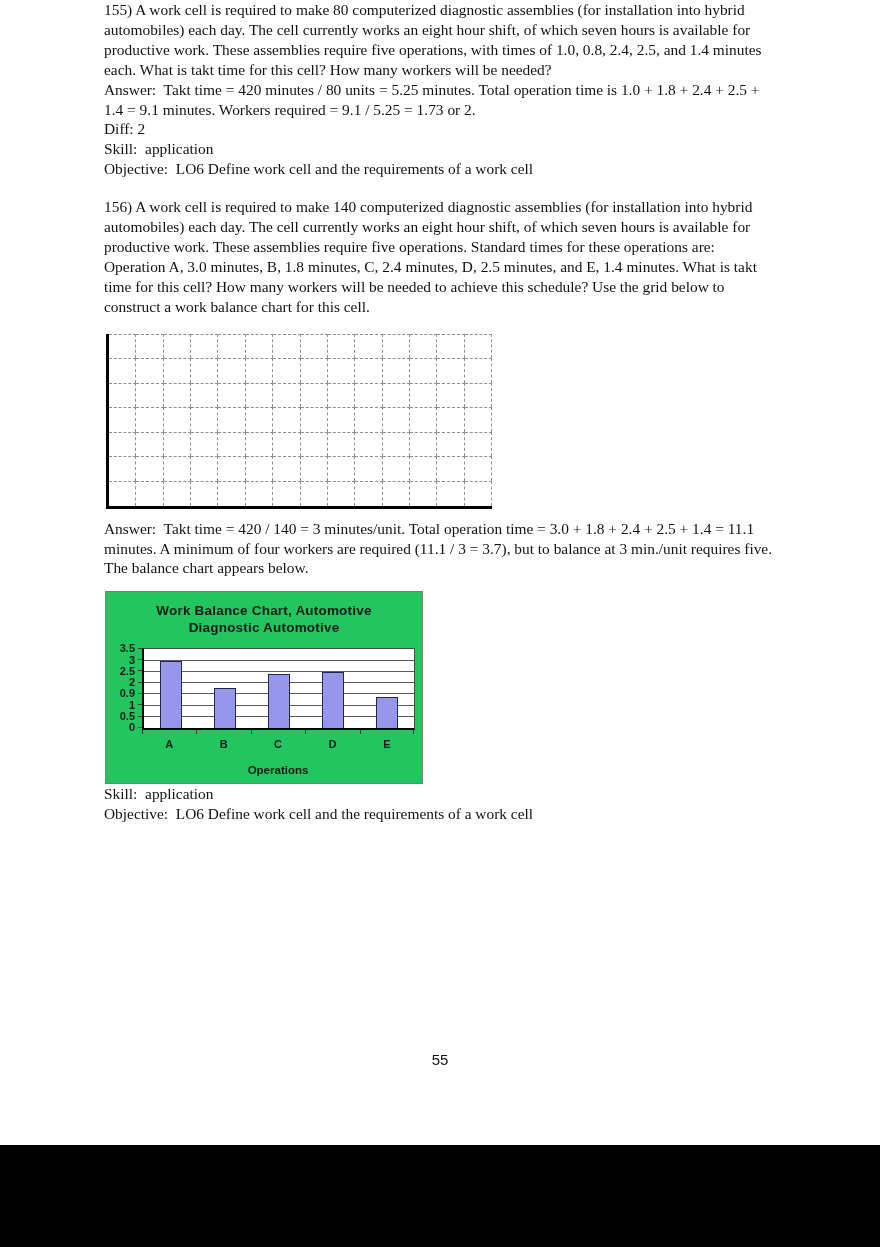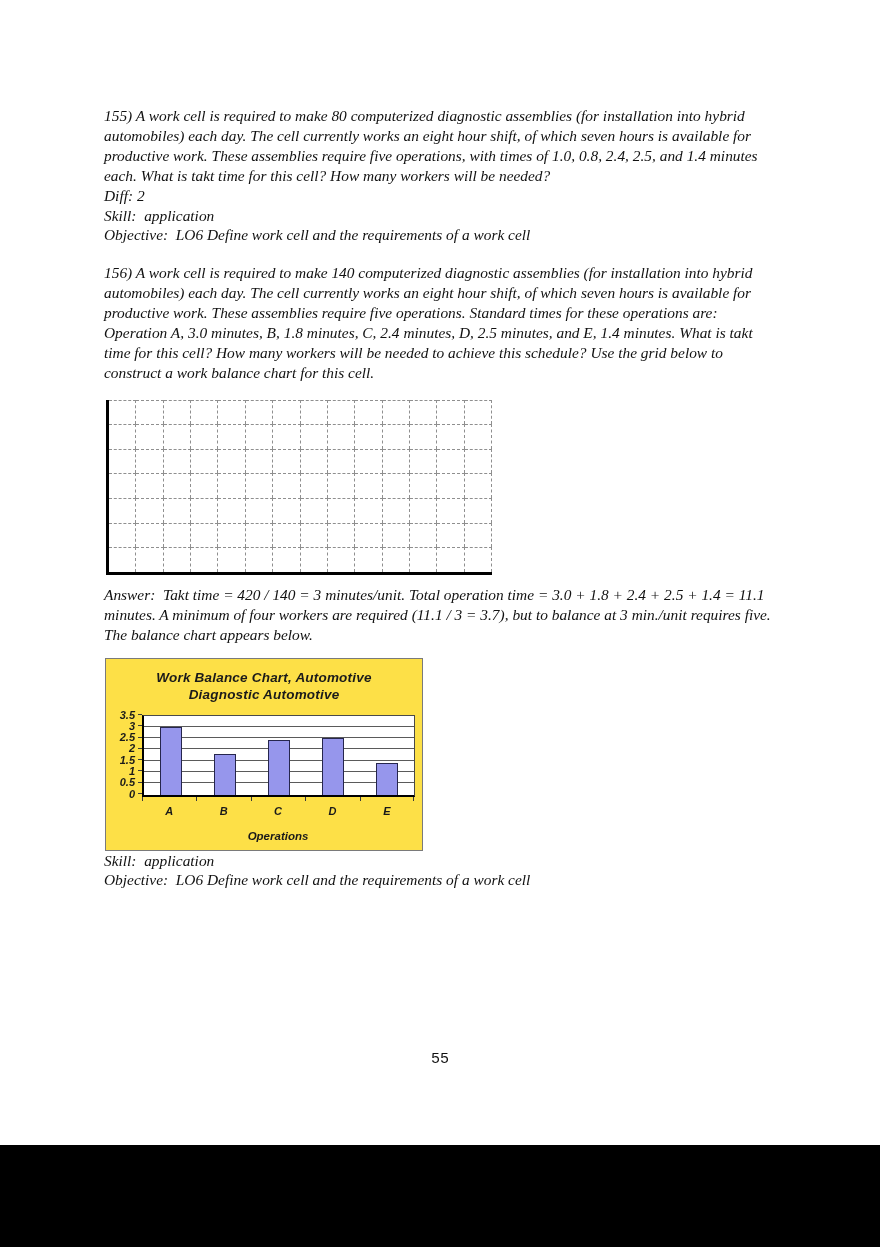--- a/index.html
+++ b/index.html
@@ -1,42 +1,42 @@
 <!DOCTYPE html>
 <html><head>
 <meta charset="utf-8">
 <style>
   html,body{margin:0;padding:0;}
   body{
     width:880px;height:1247px;position:relative;background:#ffffff;
     font-family:"Liberation Serif", serif;color:#111;overflow:hidden;
   }
   .content{
-    position:absolute;left:104px;top:0;width:676px;padding-top:106px;
-    font-size:15.4px;line-height:19.9px;font-style:italic;
+    position:absolute;left:104px;top:0;width:676px;
+    font-size:15.4px;line-height:19.9px;
   }
   .para{margin:0;}
   .line{margin:0;}
   .pre{white-space:pre-wrap;}
   .q156{margin-top:18px;}
 
   
   .grid-chart{
     margin-top:17px;margin-left:2px;width:383px;height:172px;
     border-left:3px solid #000;border-bottom:3px solid #000;
     display:grid;box-sizing:content-box;
   }
   .grid-cell{border-top:1px dashed #8f8f8f;border-right:1px dashed #8f8f8f;}
 
   .ans156{margin-top:10px;}
 
   
   .chart-box{
     margin-top:13px;margin-left:1px;width:318px;height:193px;
-    border:1px solid #7a7a7a;background:#fde047;box-sizing:border-box;
+    border:1px solid #7a7a7a;background:#22c55e;box-sizing:border-box;
     font-family:"Liberation Sans", sans-serif;
   }
   .chart-title{
     margin-top:10px;text-align:center;font-weight:bold;font-size:13.5px;
     line-height:17px;color:#1a1a1a;letter-spacing:0.2px;
   }
   .chart-body{display:flex;margin-top:12px;margin-left:6px;}
   .y-labels{position:relative;width:30px;height:79px;flex:none;}
   .ytick{
     position:absolute;right:7px;width:32px;text-align:right;
@@ -53,31 +53,32 @@
   .x-ticks{position:relative;width:272px;height:4px;}
   .xtickmark{position:absolute;top:0;width:1px;height:4px;background:#3a3a3a;}
   .x-labels{display:flex;width:272px;margin-top:1px;}
   .xtick{flex:1;text-align:center;font-weight:bold;font-size:11px;color:#1a1a1a;}
   .xlabel{width:272px;text-align:center;font-weight:bold;font-size:11.5px;margin-top:6px;color:#1a1a1a;}
 
   .meta156{margin-top:6px;}
 
   .page-number{
     position:absolute;top:1051px;left:0;width:880px;text-align:center;
-    font-size:15px;font-family:Liberation Mono, monospace;color:#111;
+    font-size:15px;font-family:Liberation Sans, sans-serif;color:#111;
   }
   .black-footer{position:absolute;left:0;bottom:0;width:880px;height:102px;background:#000;}
 </style>
 </head>
 <body>
 
 <div>
   <div class="content">
 
     <p class="para">155) A work cell is required to make 80 computerized diagnostic assemblies (for installation into hybrid automobiles) each day. The cell currently works an eight hour shift, of which seven hours is available for productive work. These assemblies require five operations, with times of 1.0, 0.8, 2.4, 2.5, and 1.4 minutes each. What is takt time for this cell? How many workers will be needed?</p>
+    <div class="line pre">Answer:  Takt time = 420 minutes / 80 units = 5.25 minutes. Total operation time is 1.0 + 1.8 + 2.4 + 2.5 + 1.4 = 9.1 minutes. Workers required = 9.1 / 5.25 = 1.73 or 2.</div>
     <div class="line">Diff: 2</div>
     <div class="line pre">Skill:  application</div>
     <div class="line pre">Objective:  LO6 Define work cell and the requirements of a work cell</div>
 
     <p class="para q156">156) A work cell is required to make 140 computerized diagnostic assemblies (for installation into hybrid automobiles) each day. The cell currently works an eight hour shift, of which seven hours is available for productive work. These assemblies require five operations. Standard times for these operations are: Operation A, 3.0 minutes, B, 1.8 minutes, C, 2.4 minutes, D, 2.5 minutes, and E, 1.4 minutes. What is takt time for this cell? How many workers will be needed to achieve this schedule? Use the grid below to construct a work balance chart for this cell.</p>
 
     <div class="grid-chart" id="blank-grid" style="grid-template-columns: repeat(14, 1fr); grid-template-rows: repeat(7, 1fr);">
         <div class="grid-cell"></div>
         <div class="grid-cell"></div>
         <div class="grid-cell"></div>
@@ -188,21 +189,21 @@
       <div class="chart-body">
         <div class="y-labels" id="y-labels">
             <div class="ytick" style="bottom: calc(100% - 6px);">3.5</div>
             <div class="ytickmark" style="bottom: calc(100% - 0.5px);"></div>
             <div class="ytick" style="bottom: calc(85.7143% - 6px);">3</div>
             <div class="ytickmark" style="bottom: calc(85.7143% - 0.5px);"></div>
             <div class="ytick" style="bottom: calc(71.4286% - 6px);">2.5</div>
             <div class="ytickmark" style="bottom: calc(71.4286% - 0.5px);"></div>
             <div class="ytick" style="bottom: calc(57.1429% - 6px);">2</div>
             <div class="ytickmark" style="bottom: calc(57.1429% - 0.5px);"></div>
-            <div class="ytick" style="bottom: calc(42.8571% - 6px);">1.5</div>
+            <div class="ytick" style="bottom: calc(42.8571% - 6px);">0.9</div>
             <div class="ytickmark" style="bottom: calc(42.8571% - 0.5px);"></div>
             <div class="ytick" style="bottom: calc(28.5714% - 6px);">1</div>
             <div class="ytickmark" style="bottom: calc(28.5714% - 0.5px);"></div>
             <div class="ytick" style="bottom: calc(14.2857% - 6px);">0.5</div>
             <div class="ytickmark" style="bottom: calc(14.2857% - 0.5px);"></div>
             <div class="ytick" style="bottom: calc(0% - 6px);">0</div>
             <div class="ytickmark" style="bottom: calc(0% - 0.5px);"></div>
           </div>
         <div class="plot-wrap">
           <div class="plot" id="plot">

